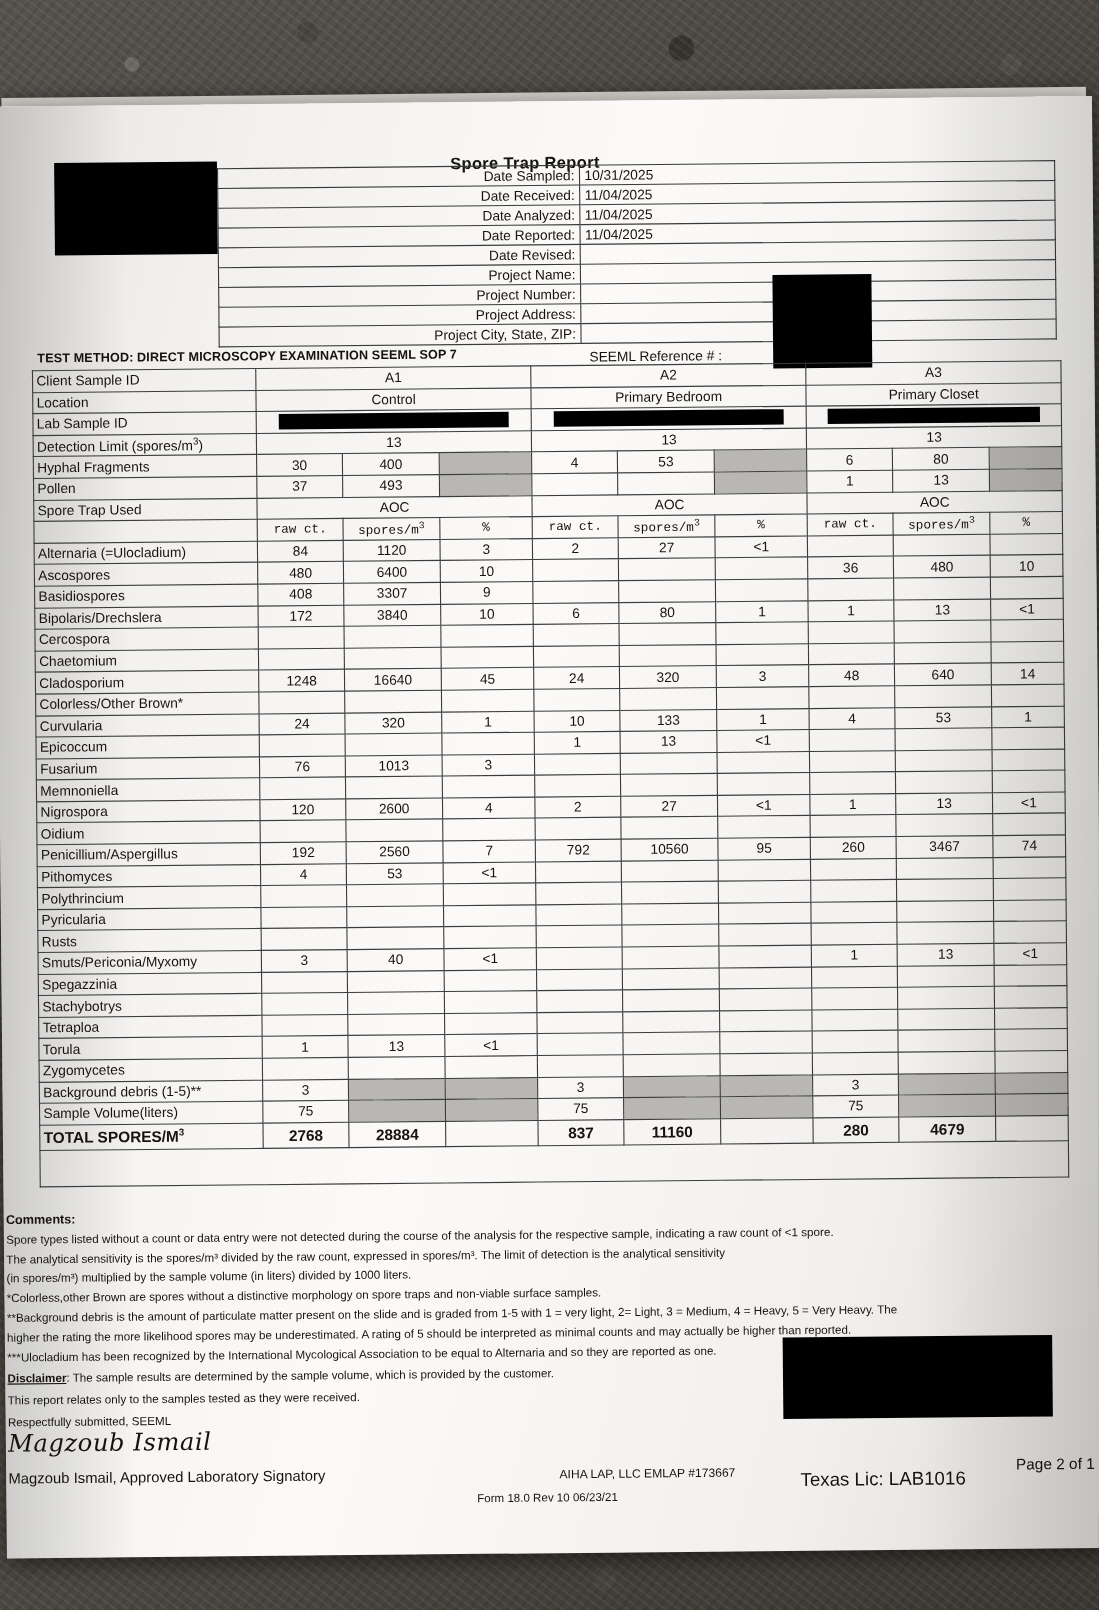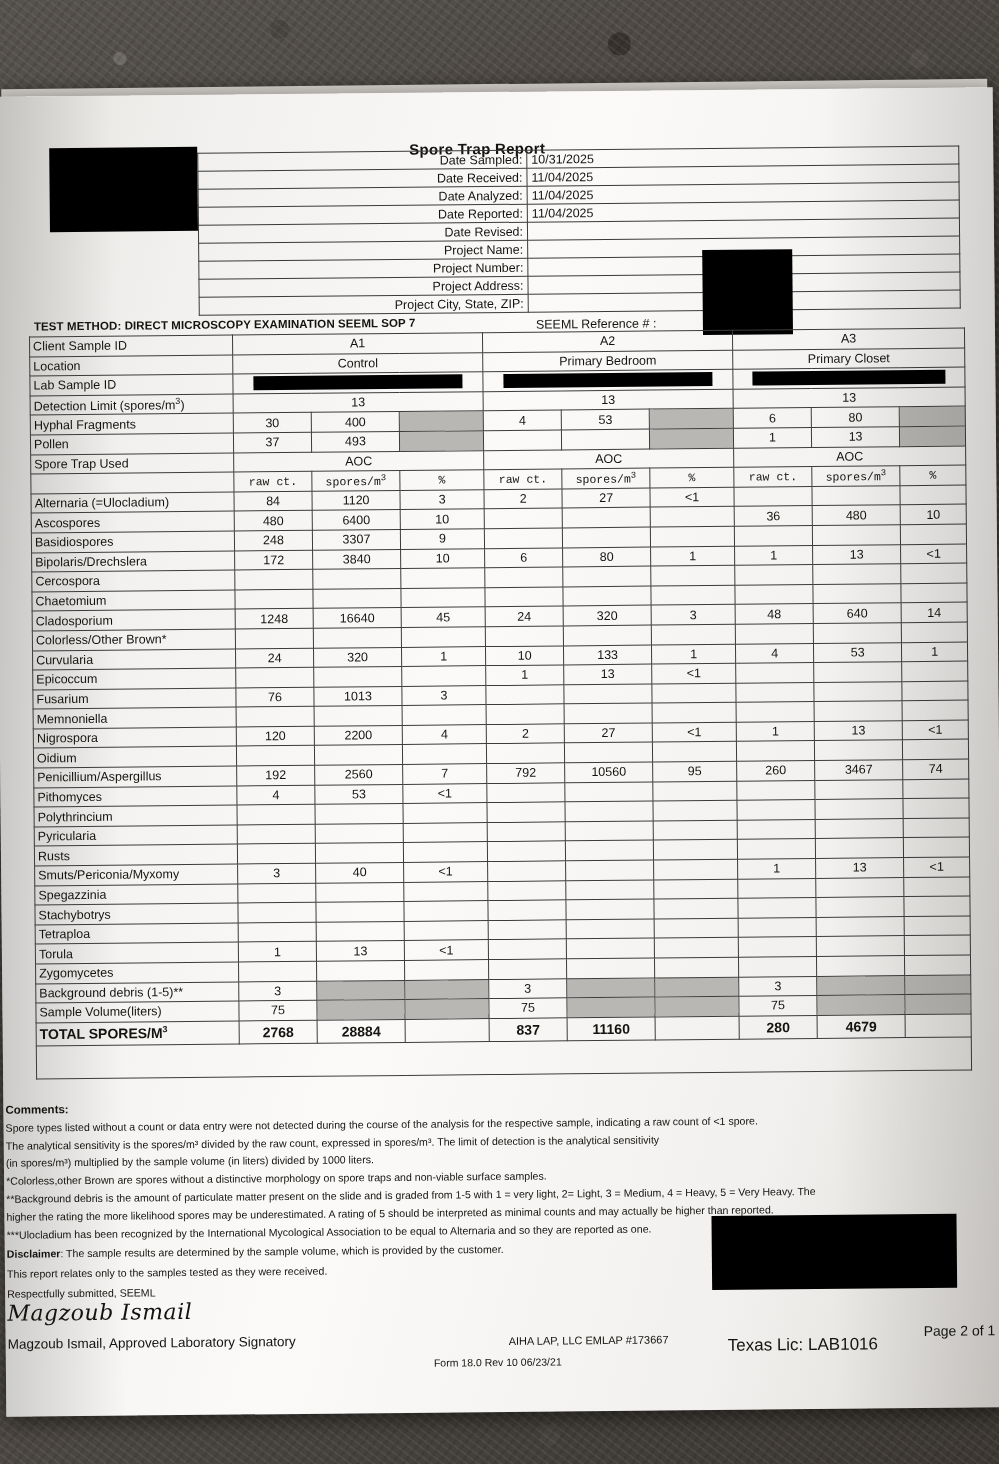--- a/index.html
+++ b/index.html
@@ -102,21 +102,21 @@
   .blackbar{background:#000;height:14px;width:86%;margin:1px auto;}
   .total td{font-weight:bold;font-size:14px;height:22px;}
 
   
   .comments{
     position:absolute;left:2px;top:1006px;width:980px;
     font-size:10.6px;line-height:15.8px;
   }
   .comments .ttl{font-weight:bold;font-size:11.5px;}
   .comments p{margin:0 0 2px 0;}
-  .disc-ttl{font-weight:bold;}
+  .disc-ttl{font-weight:bold;text-decoration:underline;}
   .redact-block{
     position:absolute;left:707px;top:1126px;width:245px;height:74px;background:#000;
   }
   .signature{
     position:absolute;left:2px;top:1204px;
     font-family:"DejaVu Serif", serif;font-style:italic;font-size:22px;
     letter-spacing:.5px;
   }
   .sig-name{
     position:absolute;left:2px;top:1240px;font-size:13.5px;
@@ -304,21 +304,21 @@
             <td class="ctr">10</td>
             <td class="ctr"></td>
             <td class="ctr"></td>
             <td class="ctr"></td>
             <td class="ctr">36</td>
             <td class="ctr">480</td>
             <td class="ctr">10</td>
           </tr>
           <tr>
             <td class="lbl">Basidiospores</td>
-            <td class="ctr">248</td>
+            <td class="ctr">408</td>
             <td class="ctr">3307</td>
             <td class="ctr">9</td>
             <td class="ctr"></td>
             <td class="ctr"></td>
             <td class="ctr"></td>
             <td class="ctr"></td>
             <td class="ctr"></td>
             <td class="ctr"></td>
           </tr>
           <tr>
@@ -425,21 +425,21 @@
             <td class="ctr"></td>
             <td class="ctr"></td>
             <td class="ctr"></td>
             <td class="ctr"></td>
             <td class="ctr"></td>
             <td class="ctr"></td>
           </tr>
           <tr>
             <td class="lbl">Nigrospora</td>
             <td class="ctr">120</td>
-            <td class="ctr">2200</td>
+            <td class="ctr">2600</td>
             <td class="ctr">4</td>
             <td class="ctr">2</td>
             <td class="ctr">27</td>
             <td class="ctr">&lt;1</td>
             <td class="ctr">1</td>
             <td class="ctr">13</td>
             <td class="ctr">&lt;1</td>
           </tr>
           <tr>
             <td class="lbl">Oidium</td>

